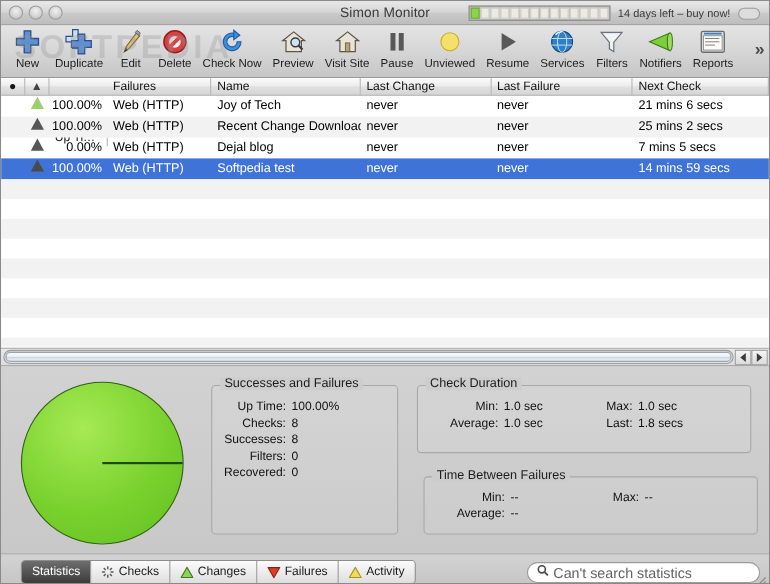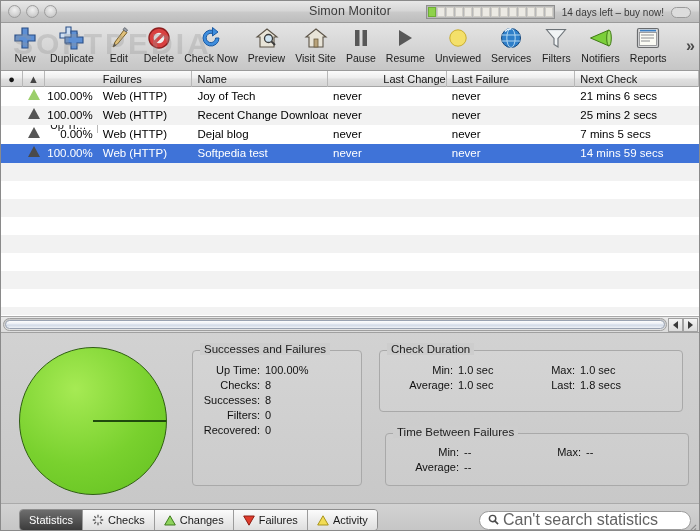--- a/index.html
+++ b/index.html
@@ -113,21 +113,21 @@
   .seg-group { display:flex; margin-left:10px; border:1px solid #8d8d8d;
      border-radius:4px; overflow:hidden; height:22px; }
   .segtab { display:flex; align-items:center; gap:4px; padding:0 9px; height:100%;
      font-size:11px; color:#1a1a1a; border-right:1px solid #9b9b9b;
      background: linear-gradient(to bottom,#fbfbfb,#dedede); white-space:nowrap;}
   .segtab:last-child { border-right:none; }
   .segtab.active { background: linear-gradient(to bottom,#6e6e6e,#3b3b3b); color:#fff; }
   .searchfield { margin-left:auto; width:212px; height:19px; border-radius:10px;
      background:#fff; border:1px solid #9c9c9c; display:flex; align-items:center;
      padding:0 8px; gap:4px; }
-  .search-ph { font-size:16px; color:#636363; }
+  .search-ph { font-size:13px; color:#636363; }
   .grip { position:absolute; right:2px; bottom:2px; width:12px; height:12px; }
 </style>
 </head>
 <body>
 
 <div id="app">
 
   <div class="titlebar">
     <div class="traffic">
       <div class="tl-btn"></div>
@@ -229,32 +229,32 @@
         <svg width="22" height="22" viewBox="0 0 22 22">
             <rect x="5" y="3" width="4.5" height="16" fill="#585858"></rect>
             <rect x="12.5" y="3" width="4.5" height="16" fill="#585858"></rect>
           </svg>
       </div>
       <div class="tb-lbl">Pause</div>
     </div>
     <div class="tb-item">
       <div class="tb-ico">
         <svg width="22" height="22" viewBox="0 0 22 22">
+            <circle cx="11" cy="11" r="8.2" fill="#f4e06a" stroke="#c9ad2e" stroke-width="1"></circle>
+          </svg>
+      </div>
+      <div class="tb-lbl">Unviewed</div>
+    </div>
+    <div class="tb-item">
+      <div class="tb-ico">
+        <svg width="22" height="22" viewBox="0 0 22 22">
             <path d="M5 3l13 8-13 8z" fill="#585858"></path>
           </svg>
       </div>
       <div class="tb-lbl">Resume</div>
-    </div>
-    <div class="tb-item">
-      <div class="tb-ico">
-        <svg width="22" height="22" viewBox="0 0 22 22">
-            <circle cx="11" cy="11" r="8.2" fill="#f4e06a" stroke="#c9ad2e" stroke-width="1"></circle>
-          </svg>
-      </div>
-      <div class="tb-lbl">Unviewed</div>
     </div>
     <div class="tb-item">
       <div class="tb-ico">
         <svg width="24" height="24" viewBox="0 0 24 24">
           <circle cx="12" cy="12" r="9.5" fill="#2f7fc9" stroke="#14477c" stroke-width="1"></circle>
           <ellipse cx="12" cy="12" rx="4.2" ry="9.5" fill="none" stroke="#bfe0f5" stroke-width=".9"></ellipse>
           <path d="M2.8 9h18.4M2.8 15h18.4" stroke="#bfe0f5" stroke-width=".9"></path>
           <path d="M6 5.5a9 9 0 0 1 6-2.8" stroke="#eaf6ff" stroke-width="1.4" fill="none"></path>
         </svg>
       </div>
@@ -292,21 +292,21 @@
     <div class="tb-more">»</div>
   </div>
 
   <div class="table-area">
     <div class="thead" id="thead">
         <div class="th center" style="width: 22px;">●</div>
         <div class="th center" style="width: 22px; color: rgb(68, 68, 68);">▲</div>
         <div class="th" style="width: 53px; margin-top: 46px;">Up Ti…</div>
         <div class="th" style="width: 95px;">Failures</div>
         <div class="th" style="width: 136px;">Name</div>
-        <div class="th" style="width: 119px; text-align: right;">Last Change</div>
+        <div class="th" style="width: 119px;">Last Change</div>
         <div class="th" style="width: 129px;">Last Failure</div>
         <div class="th" style="width: 124px;">Next Check</div>
       </div>
     <div class="rows" id="tbody">
         <div class="row">
           <div class="cell c" style="width: 22px;"></div>
           <div class="cell c" style="width: 22px;"><span class="tri green"></span></div>
           <div class="cell r" style="width: 53px;">100.00%</div>
           <div class="cell" style="width: 95px;">Web (HTTP)</div>
           <div class="cell" style="width: 136px;">Joy of Tech</div>

